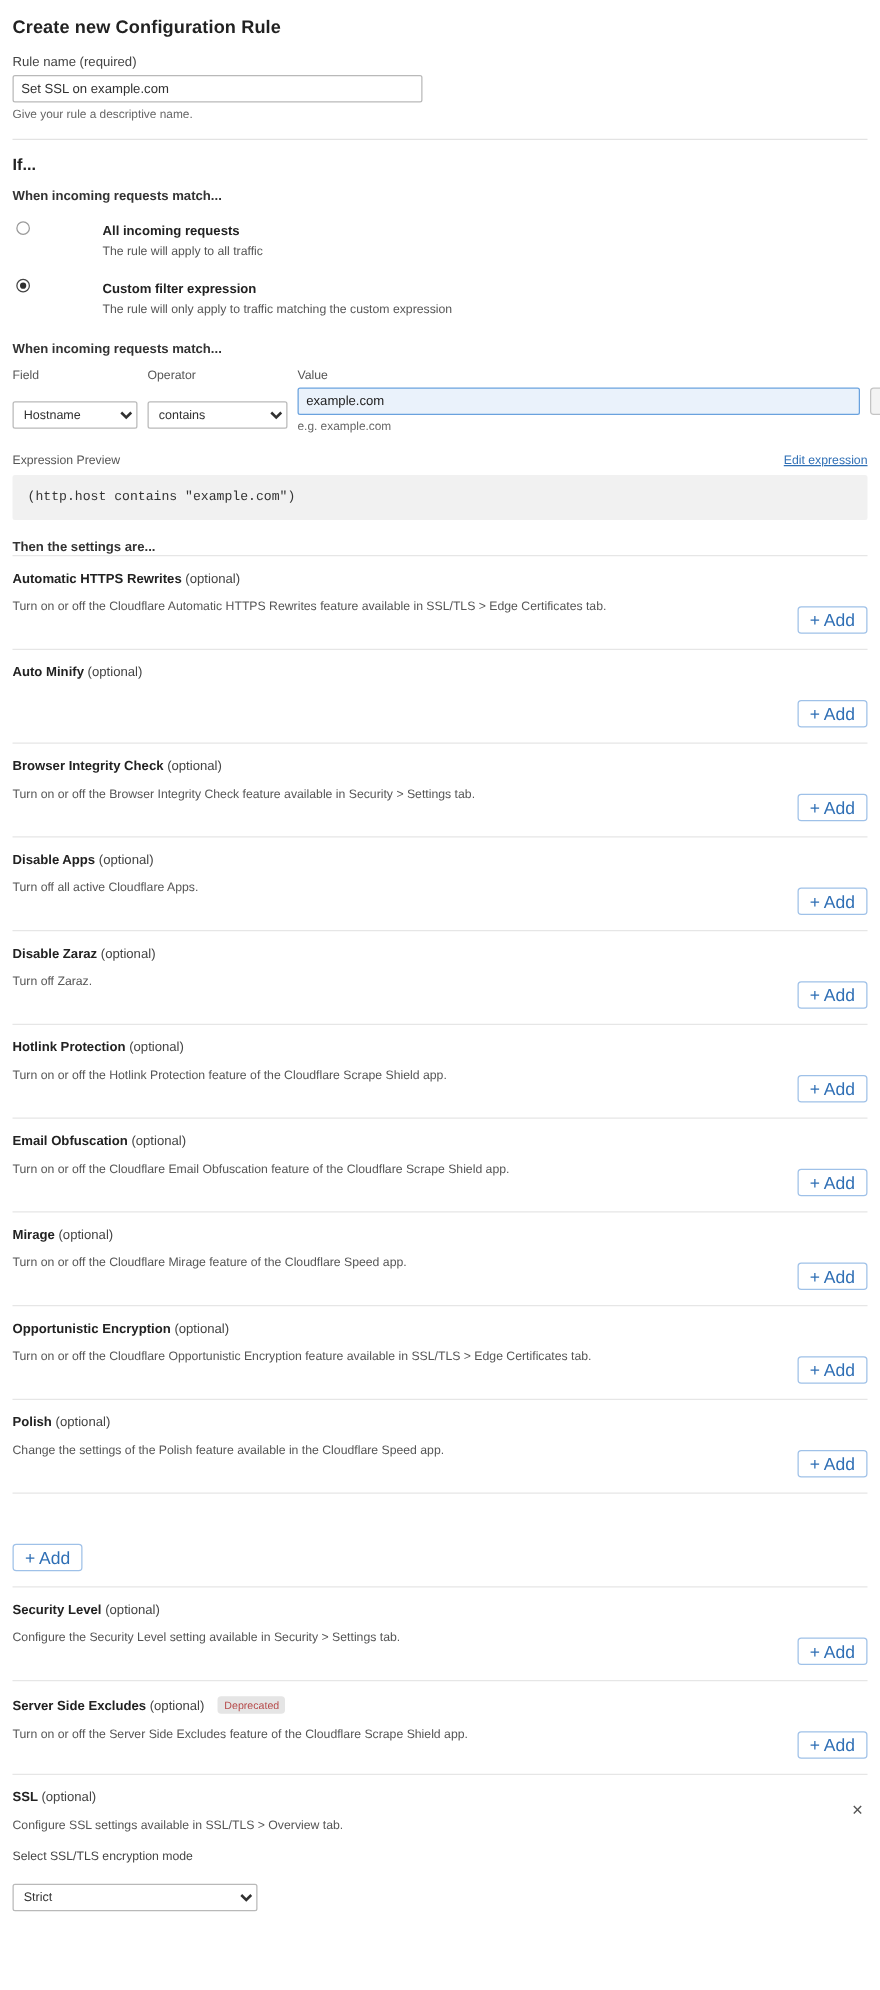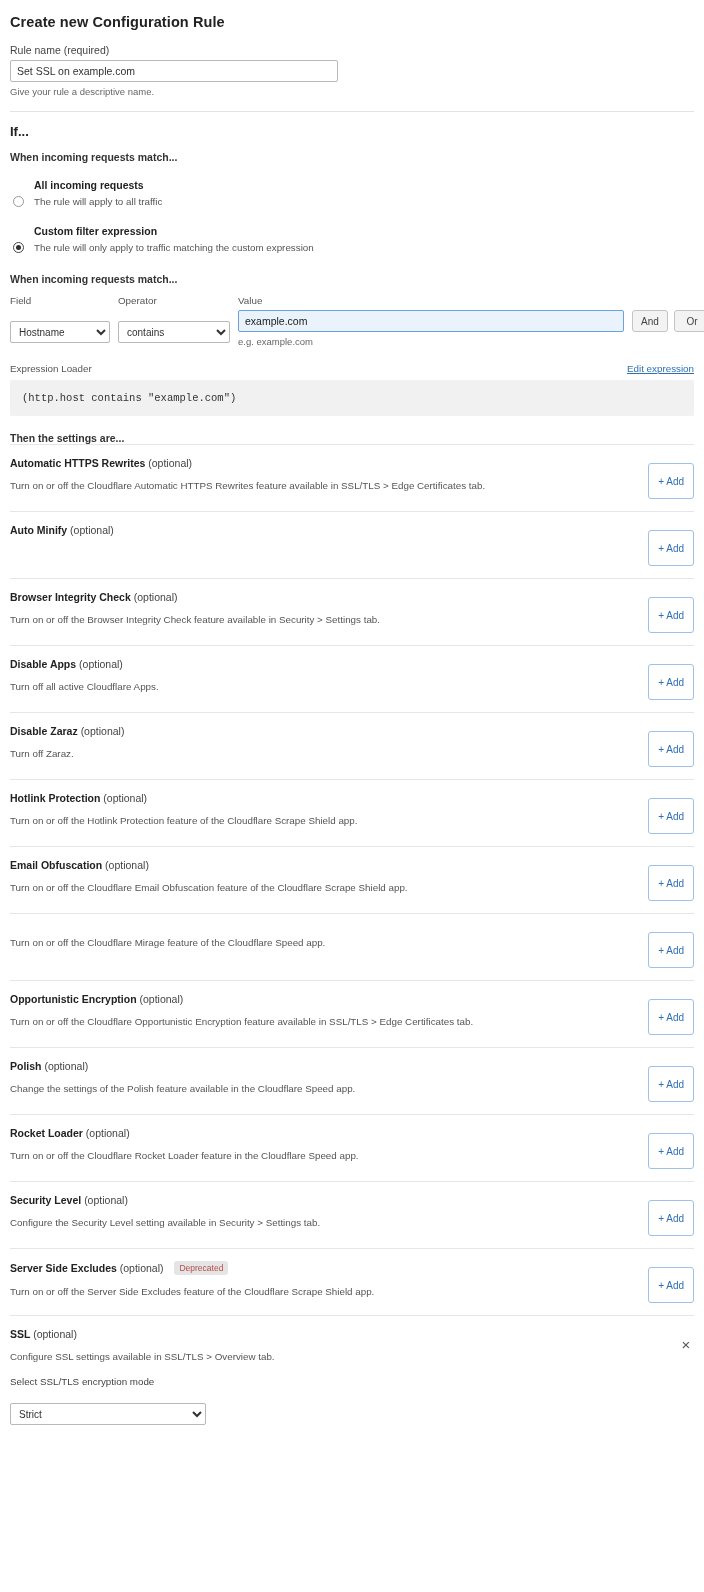--- a/index.html
+++ b/index.html
@@ -60,22 +60,23 @@
     margin: 12px 0 12px 0;
   }
   .sub-head {
     font-size: 10.5px;
     font-weight: bold;
     color: #333;
     margin-bottom: 12px;
   }
   .radio-row {
     display: flex;
-    align-items: flex-end;
+    align-items: flex-start;
     margin-bottom: 14px;
+    gap: 48px;
   }
   .radio {
     width: 11px;
     height: 11px;
     border: 1px solid #9a9a9a;
     border-radius: 50%;
     margin: 2px 10px 0 3px;
     background: #fff;
     flex: 0 0 auto;
     position: relative;
@@ -126,21 +127,21 @@
     font-size: 10px;
     font-family: "Liberation Sans", sans-serif;
     color: #313131;
     padding: 1px 4px;
     outline: none;
     margin-top: 11px;
   }
   .sel-field { width: 100px; }
   .sel-op { width: 112px; }
   .value-input {
-    width: 386px;
+    width: 450px;
     height: 22px;
     border: 1px solid #6aa2de;
     border-radius: 2px;
     background: #eaf2fb;
     font-size: 10.5px;
     font-family: "Liberation Sans", sans-serif;
     color: #222;
     padding: 2px 6px;
     outline: none;
   }
@@ -218,26 +219,26 @@
   .setting-desc {
     font-size: 9.8px;
     color: #555;
     margin-top: 11px;
   }
   .add-btn {
     border: 1px solid #9fc1e8;
     border-radius: 3px;
     background: #fff;
     color: #2f6fb5;
-    font-size: 10px;
-    height: 36px;
+    font-size: 14px;
+    height: 22px;
     padding: 0 9px;
     cursor: pointer;
     white-space: nowrap;
-    margin-top: 6px;
+    margin-top: 28px;
     flex: 0 0 auto;
   }
   .close-x {
     width: 16px;
     height: 16px;
     cursor: pointer;
     color: #555;
     font-size: 15px;
     line-height: 14px;
     text-align: center;
@@ -307,21 +308,21 @@
       <input class="value-input" type="text" value="example.com" style="">
       <div class="helper-text">e.g. example.com</div>
     </div>
     <div style="padding-top:15px; display:flex; gap:6px;">
       <button class="btn-sm">And</button>
       <button class="btn-sm">Or</button>
     </div>
   </div>
 
   <div class="preview-head">
-    <span class="preview-label">Expression Loader</span>
+    <span class="preview-label">Expression Preview</span>
     <span class="edit-link">Edit expression</span>
   </div>
   <div class="preview-box">(http.host contains "example.com")</div>
 
   <div class="then-head">Then the settings are...</div>
 
   <div>
 
     <div class="setting">
       <div class="setting-left">
@@ -394,20 +395,24 @@
           <span>Email Obfuscation</span>
           <span class="opt">(optional)</span>
         </div>
         <div class="setting-desc">Turn on or off the Cloudflare Email Obfuscation feature of the Cloudflare Scrape Shield app.</div>
       </div>
       <button class="add-btn">+ Add</button>
     </div>
 
     <div class="setting">
       <div class="setting-left">
+        <div class="setting-title">
+          <span>Mirage</span>
+          <span class="opt">(optional)</span>
+        </div>
         <div class="setting-desc">Turn on or off the Cloudflare Mirage feature of the Cloudflare Speed app.</div>
       </div>
       <button class="add-btn">+ Add</button>
     </div>
 
     <div class="setting">
       <div class="setting-left">
         <div class="setting-title">
           <span>Opportunistic Encryption</span>
           <span class="opt">(optional)</span>
@@ -422,27 +427,20 @@
         <div class="setting-title">
           <span>Polish</span>
           <span class="opt">(optional)</span>
         </div>
         <div class="setting-desc">Change the settings of the Polish feature available in the Cloudflare Speed app.</div>
       </div>
       <button class="add-btn">+ Add</button>
     </div>
 
     <div class="setting">
-      <div class="setting-left">
-        <div class="setting-title">
-          <span>Rocket Loader</span>
-          <span class="opt">(optional)</span>
-        </div>
-        <div class="setting-desc">Turn on or off the Cloudflare Rocket Loader feature in the Cloudflare Speed app.</div>
-      </div>
       <button class="add-btn">+ Add</button>
     </div>
 
     <div class="setting">
       <div class="setting-left">
         <div class="setting-title">
           <span>Security Level</span>
           <span class="opt">(optional)</span>
         </div>
         <div class="setting-desc">Configure the Security Level setting available in Security &gt; Settings tab.</div>

